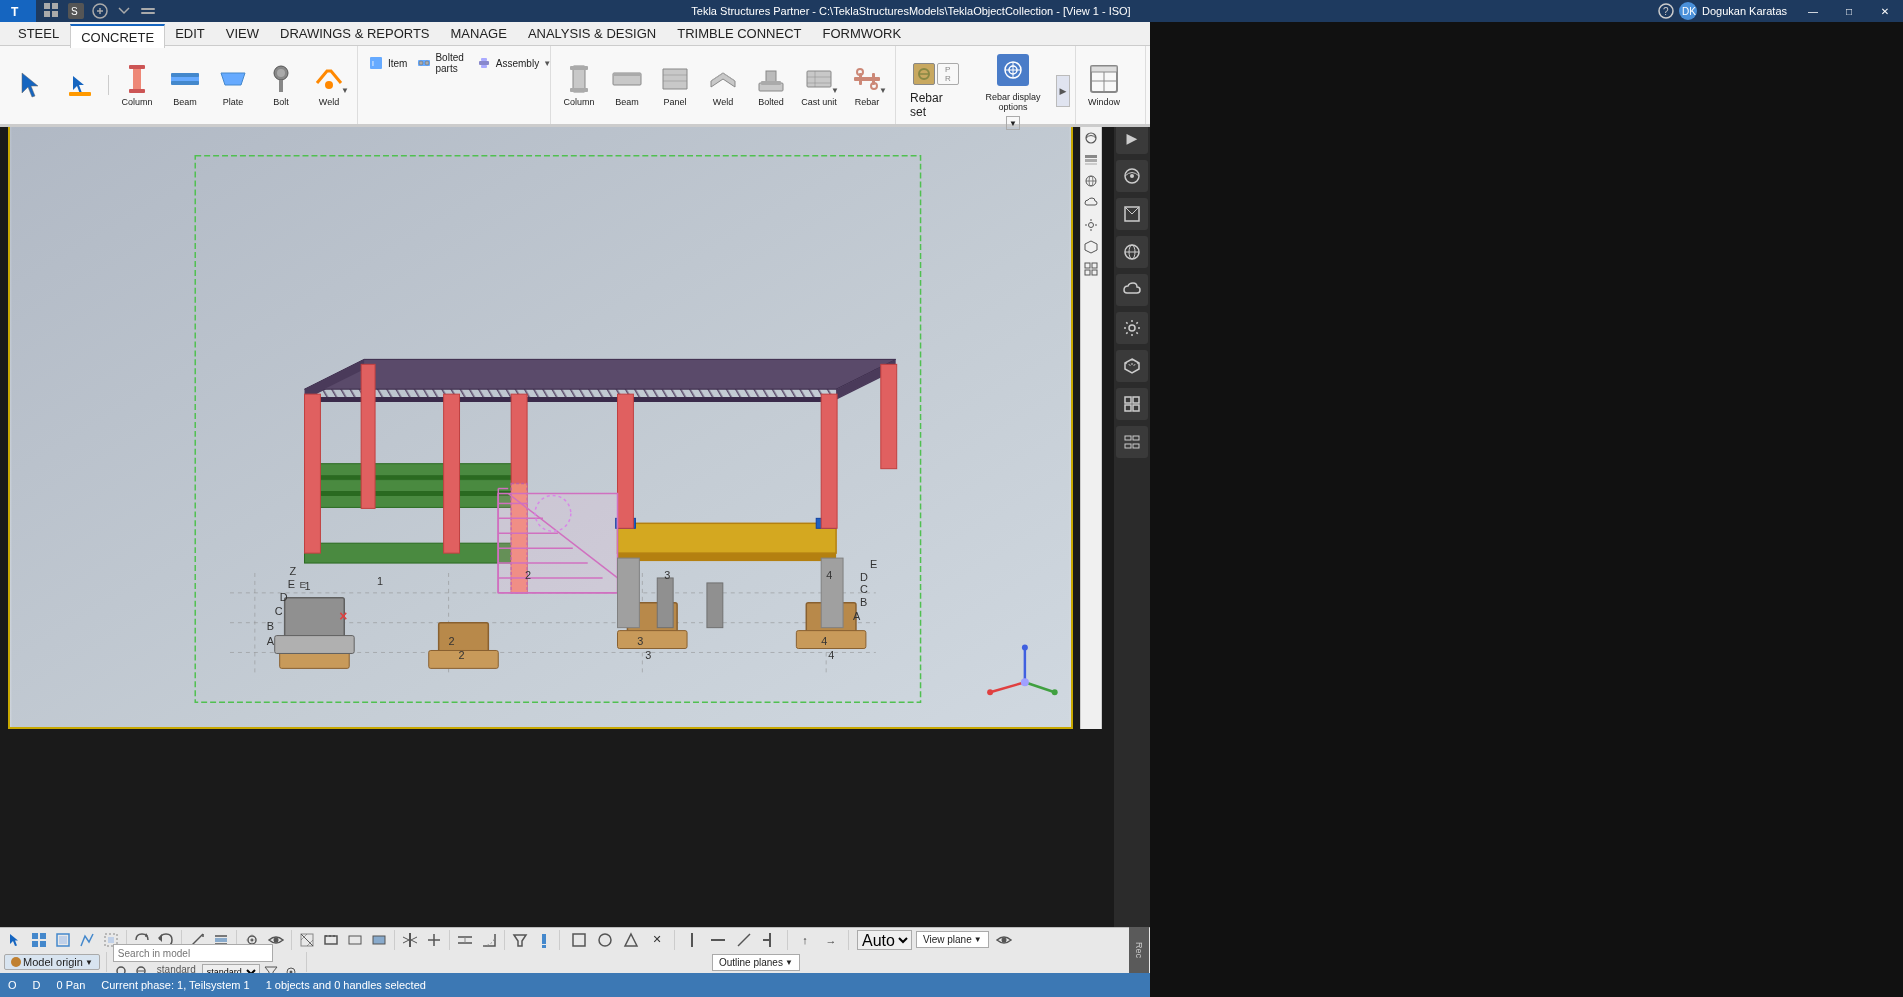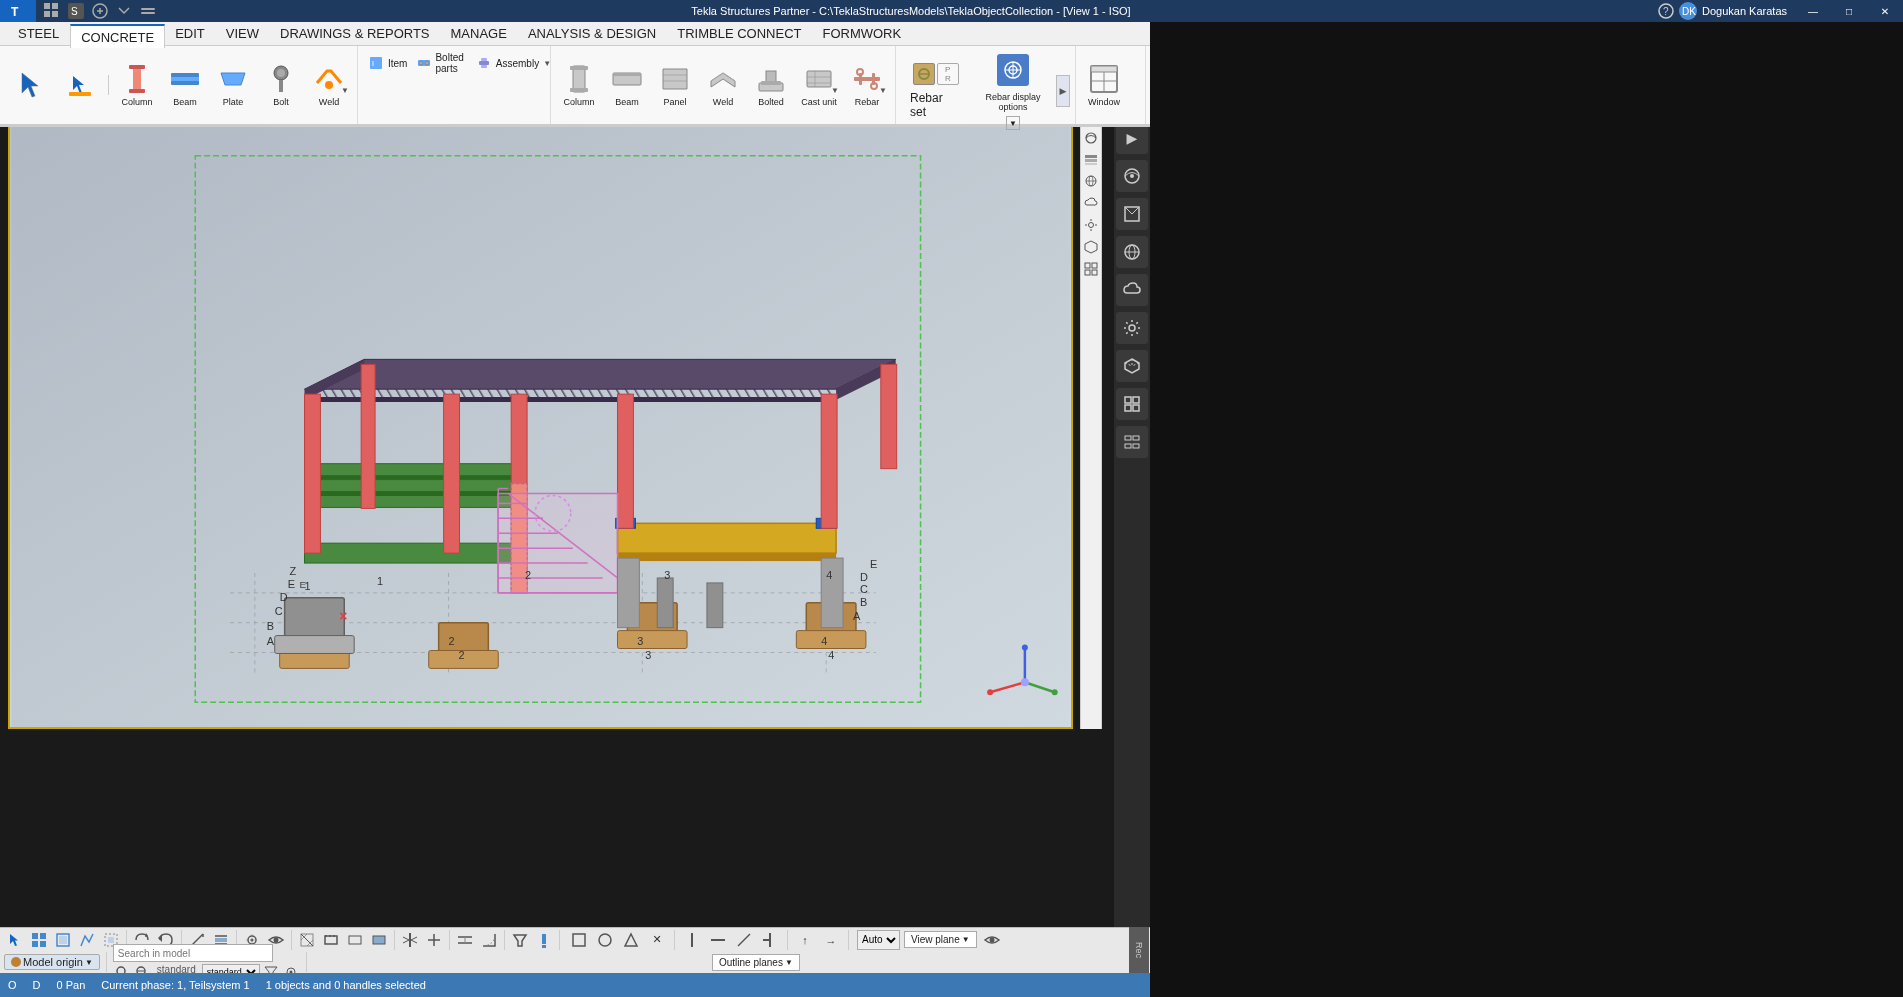--- a/index.html
+++ b/index.html
@@ -888,21 +888,21 @@
             <line x1="1" y1="8" x2="8" y2="8" stroke="#555" stroke-width="2"></line>
           </svg>
       </div>
       <div class="btm-separator"></div>
       <div class="btm-btn">↑</div>
       <div class="btm-btn">→</div>
       <div class="btm-separator"></div>
     </div>
 
     <div style="display:flex;align-items:center;gap:4px;margin-left:4px;">
-      <select style="height:20px;font-size:10px;border:1px solid #aaa;">
+      <select style="height:20px;font-size:16px;border:1px solid #aaa;">
         <option>Auto</option>
       </select>
       <div style="display:flex;align-items:center;gap:2px;border:1px solid #aaa;padding:2px 6px;background:#fff;cursor:pointer;font-size:10px;">
         <span>View plane</span>
         <span style="font-size:8px;">▼</span>
       </div>
 
       <div class="btm-btn">
         <svg width="16" height="16" viewBox="0 0 16 16">
             <path d="M1,8 Q8,2 15,8 Q8,14 1,8Z" fill="none" stroke="#555" stroke-width="1.5"></path>

